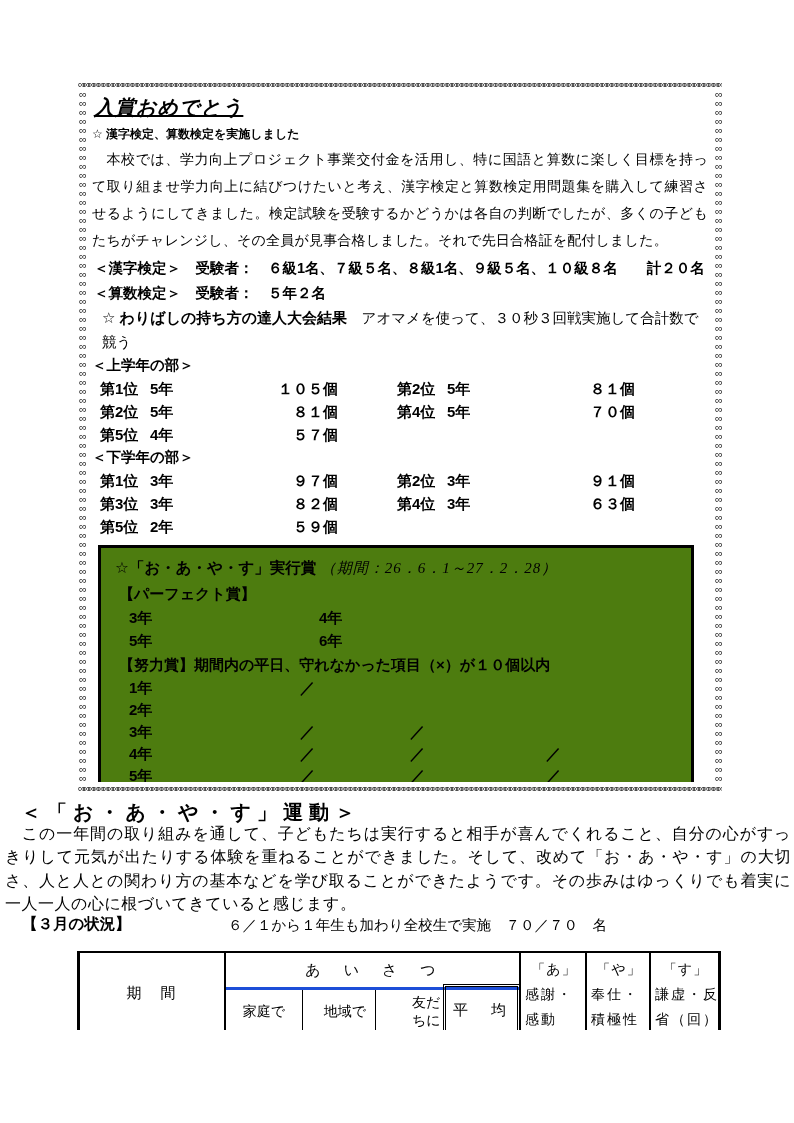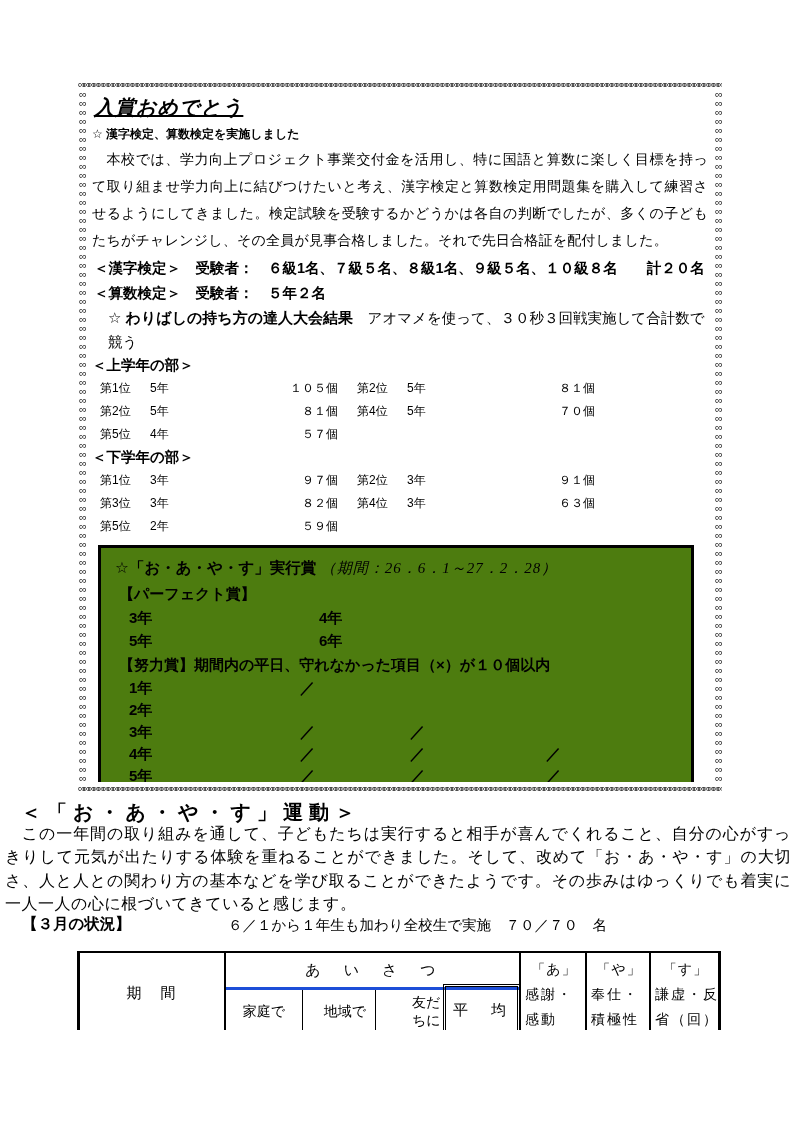--- a/index.html
+++ b/index.html
@@ -19,24 +19,24 @@
   .main-title{
     font-size:20px;font-weight:bold;font-style:italic;text-decoration:underline;
     margin:1px 0 5px 2px;letter-spacing:1px;
   }
   .h-bold{font-size:12px;font-weight:bold;margin:2px 0 3px 0;}
   .box-para{
     font-family:"Liberation Serif","DejaVu Serif",serif;
     font-size:14px;line-height:27px;text-align:justify;margin:2px 0 2px 0;letter-spacing:0.2px;
   }
   .bline{font-size:14.5px;font-weight:bold;line-height:25px;margin-left:2px;}
-  .wline{font-size:14.5px;line-height:24px;margin-left:16px;}
+  .wline{font-size:14.5px;line-height:24px;margin-left:10px;}
   .wline .wb{font-weight:bold;font-size:15px;}
   .sec-label{font-size:14.5px;font-weight:bold;line-height:23px;}
-  .rrow{display:flex;font-weight:normal;font-size:12px;line-height:23px;padding-left:8px;}
+  .rrow{display:flex;font-weight:bold;font-size:15px;line-height:23px;padding-left:8px;gap:40px;}
   .rhalf{display:flex;width:238px;}
   .rhalf.right{margin-left:19px;}
   .rank{width:50px;}
   .ryear{width:58px;}
   .rcount{width:130px;text-align:right;}
 
   
   .award-box{
     border:3px solid #000;margin:7px 0 0 6px;width:596px;box-sizing:border-box;
     padding:7px 14px 9px 14px;background:#4d7c0f;

